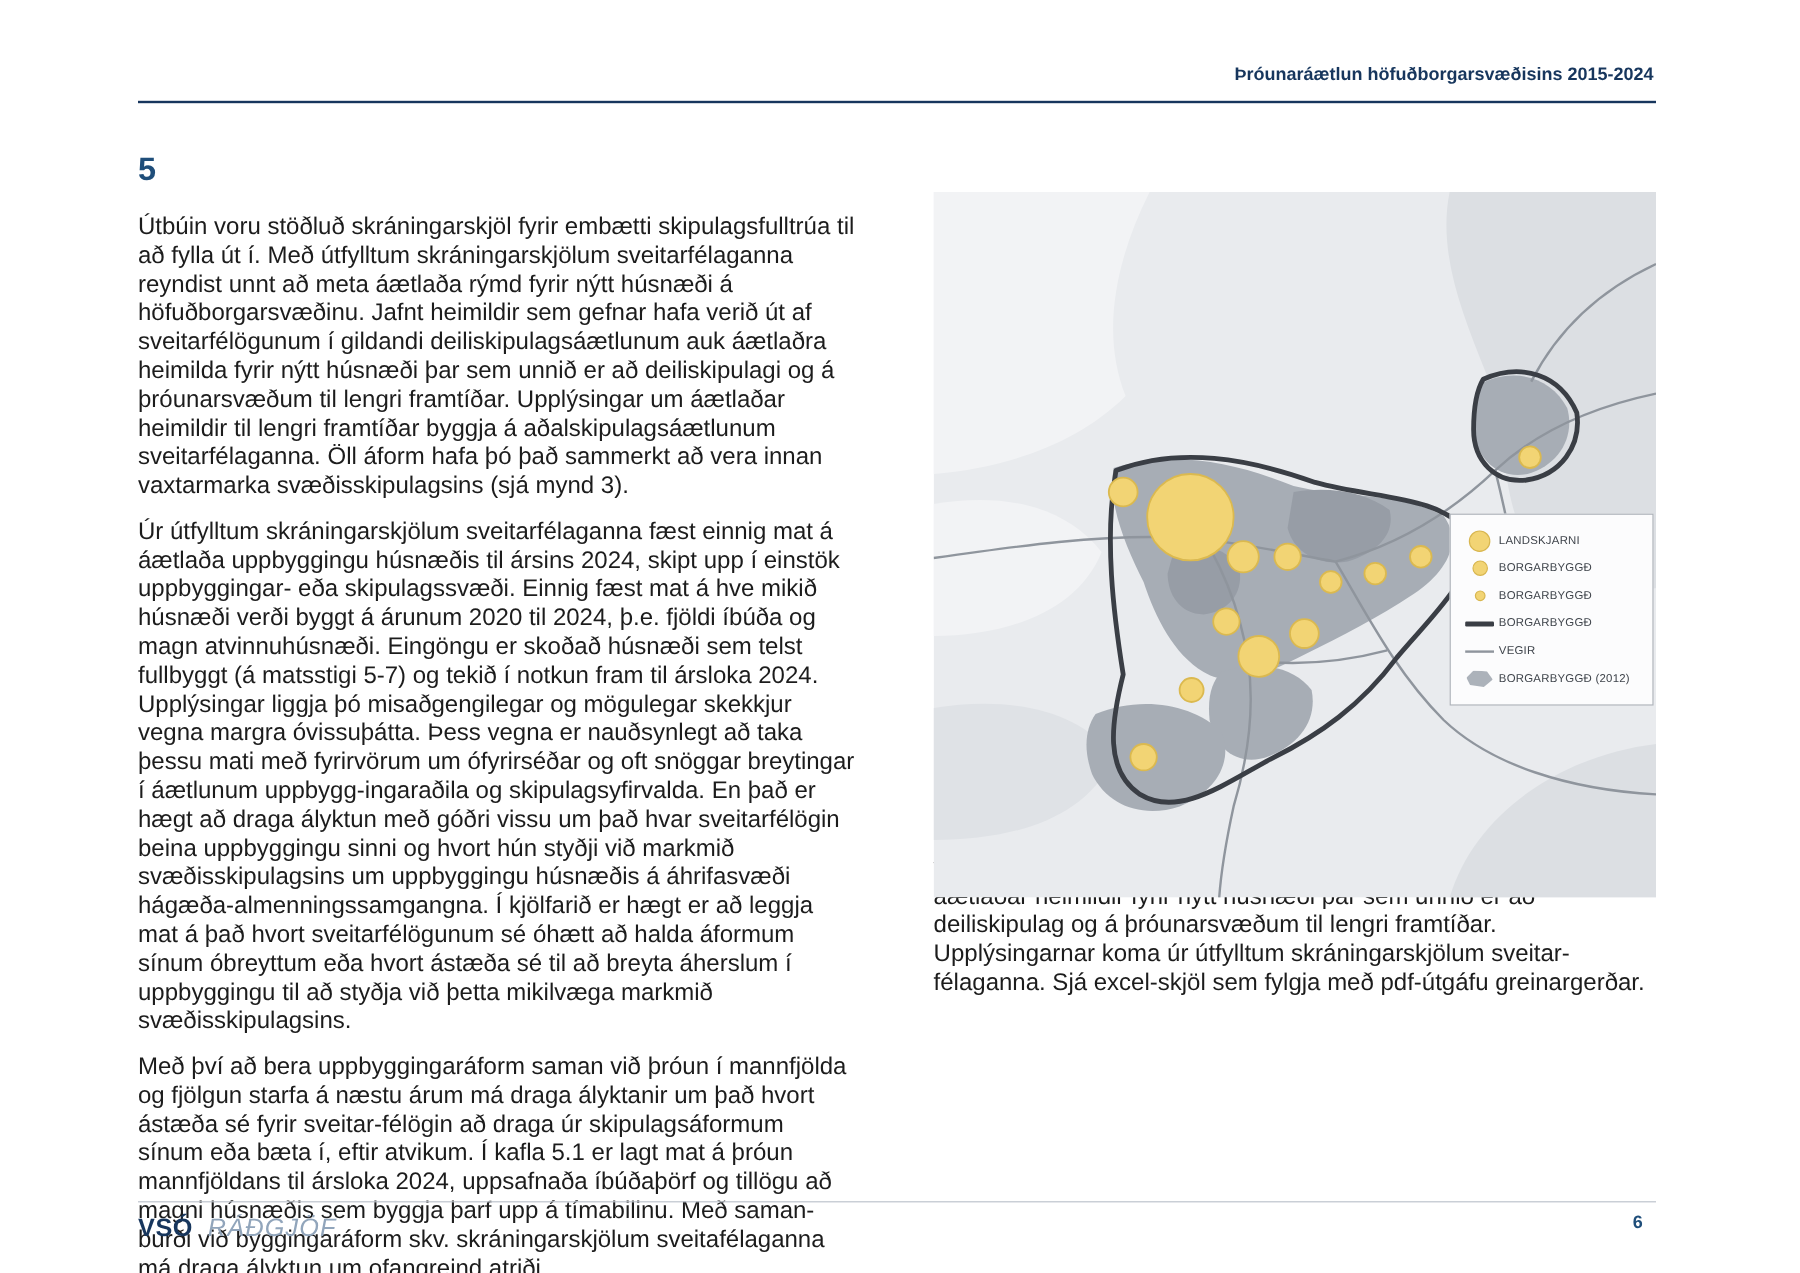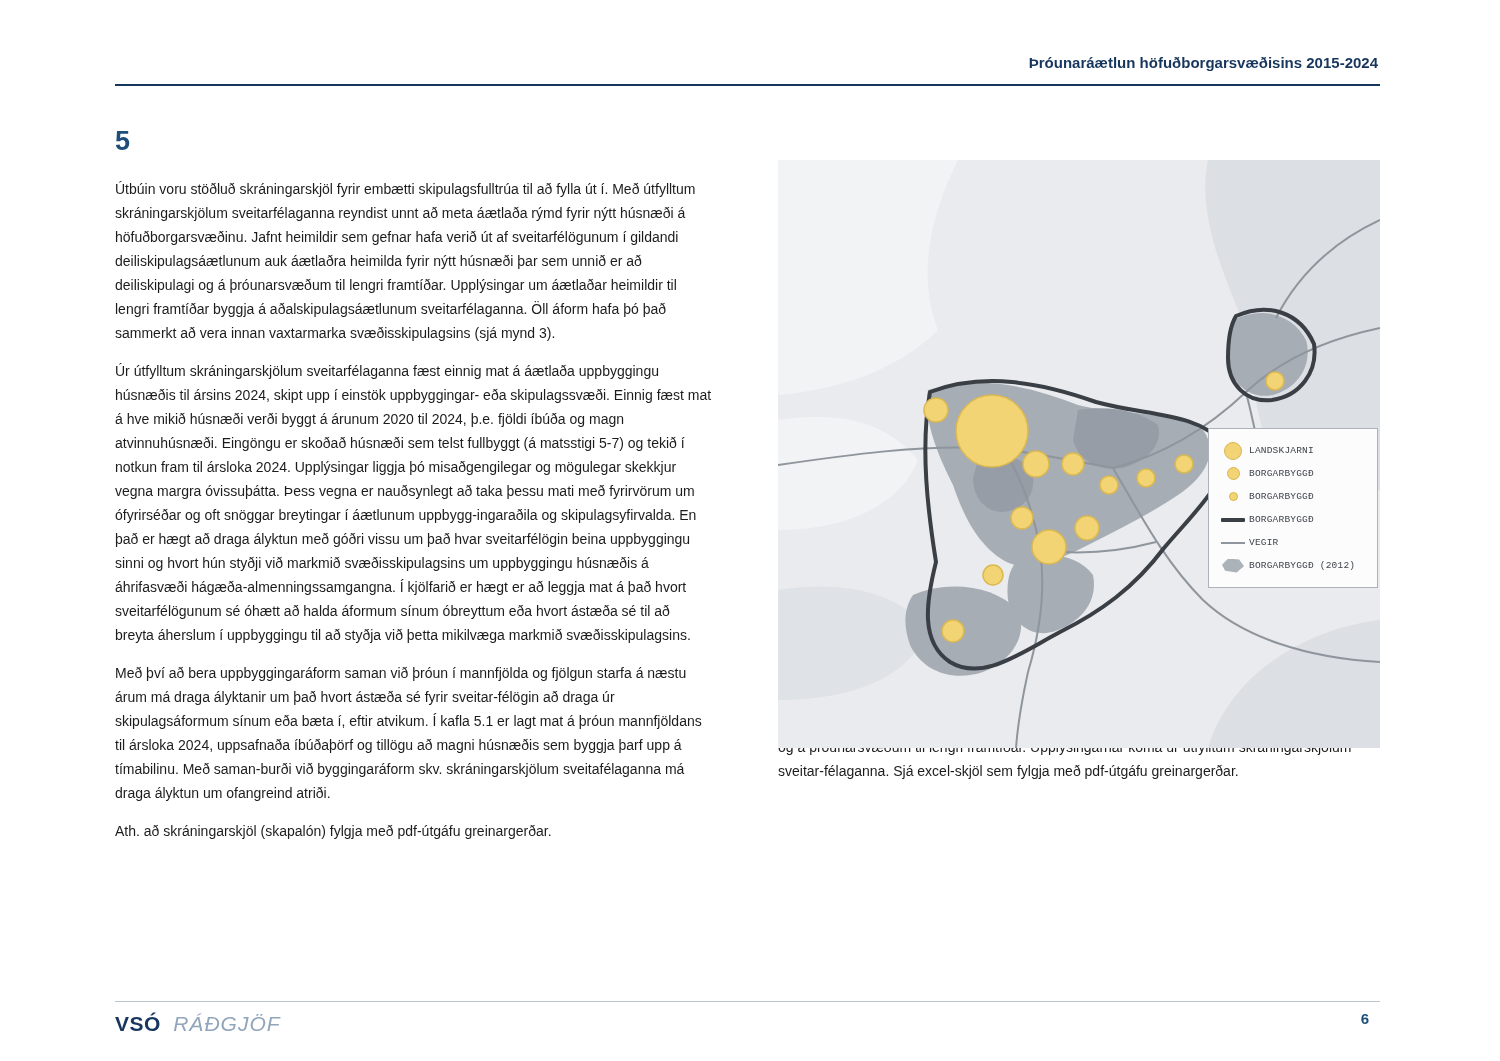--- a/index.html
+++ b/index.html
@@ -23,27 +23,27 @@
   .header-rule {
     position:absolute; top:84px; left:115px; width:1265px; height:2px;
     background:#17365D;
   }
 
   
   .col-left { position:absolute; left:115px; top:126px; width:597px; }
   .h1 { display:flex; font-size:27px; font-weight:bold; color:#1F4E7A; margin-bottom:20px; }
   .h1-num { width:80px; flex:0 0 80px; }
   .body-p {
-    font-size:14px; line-height:24px; color:#1c1c1c;
+    font-size:20px; line-height:24px; color:#1c1c1c;
     margin-bottom:14px; text-align:left;
   }
 
   
   .col-right { position:absolute; left:778px; top:160px; width:602px; }
-  .map-box { position:relative; width:602px; height:432px;font-family:Liberation Mono, monospace; }
+  .map-box { position:relative; width:602px; height:432px; }
   .map-box svg { display:block; }
 
   .legend {
     position:absolute; right:2px; bottom:4px; width:170px;
     background:#FCFCFD; border:1px solid #ADB2B9; padding:10px 8px;
   }
   .legend-row { display:flex; align-items:center; height:23px; }
   .legend-icon { width:32px; flex:0 0 32px; display:flex; justify-content:center; align-items:center; }
   .legend-label { font-size:9.5px; color:#3F444B; letter-spacing:0.2px; white-space:nowrap; }
   .circ { background:#F2D474; border:1px solid #D8B64F; border-radius:50%; display:inline-block; }

